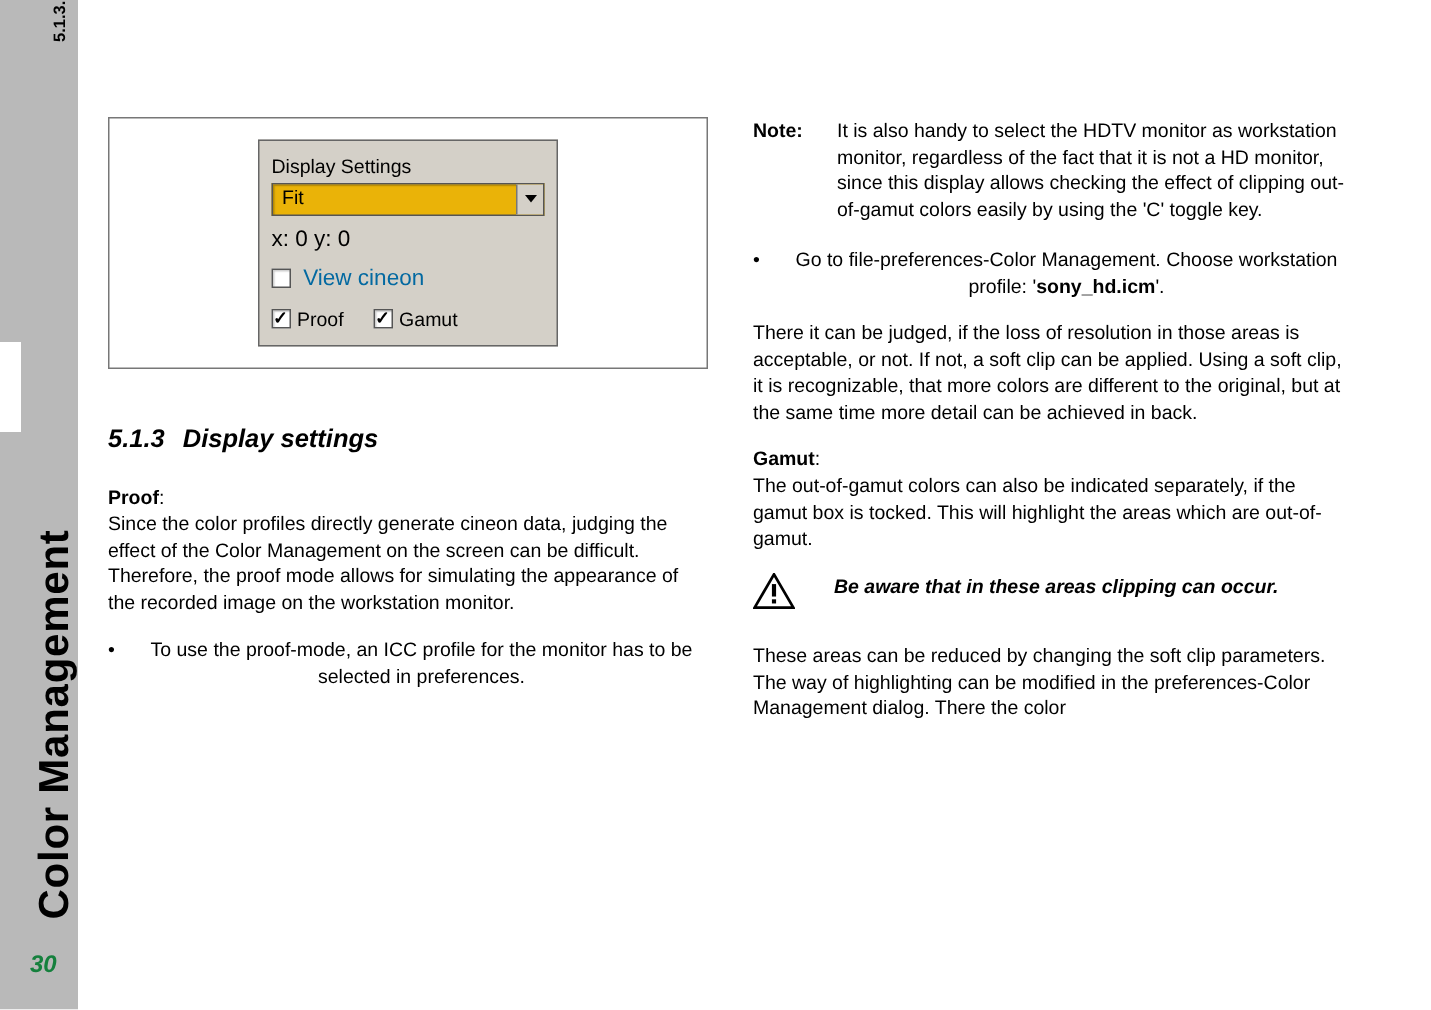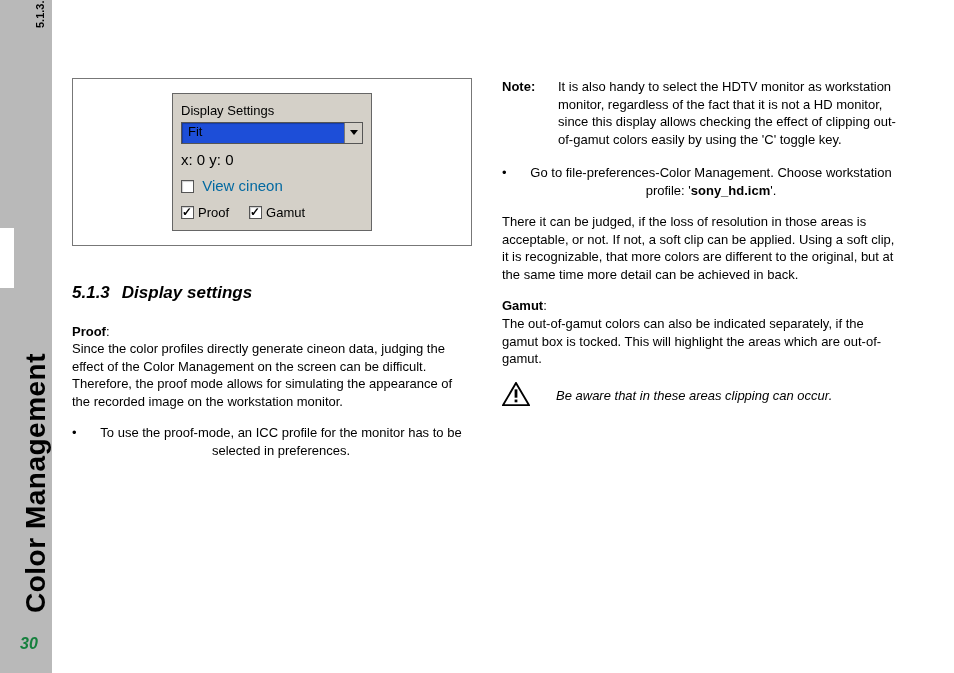--- a/index.html
+++ b/index.html
@@ -96,21 +96,21 @@
     color: #000;
   }
   .win-label {
     margin: 4px 0 2px 0;
     color: #000;
   }
   .win-select {
     display: flex;
     align-items: flex-start;
     border: 1px solid #555;
-    background: #1d4ed8;
+    background: #eab308;
     box-shadow: inset 1px 1px 1px rgba(0,0,0,.25);
     height: 22px;
     margin-bottom: 6px;
   }
   .win-select-text {
     flex: 1;
     padding: 0 6px;
     font-size: 13px;
   }
   .win-select-btn {
@@ -188,23 +188,24 @@
     margin-bottom: 16px;
   }
   .note-label {
     flex: 0 0 56px;
     font-weight: bold;
   }
   .note-text { flex: 1; }
 
   .warn-row {
     display: flex;
-    align-items: center;
+    align-items: flex-start;
     gap: 24px;
     margin: 14px 0 18px 0;
+    font-weight: bold;
   }
   .warn-icon { flex: 0 0 30px; }
   .warn-text { font-style: italic; flex: 1; }
   .tri {
     width: 28px;
     height: 24px;
   }
 </style>
 </head>
 <body>
@@ -285,14 +286,15 @@
       <div class="warn-icon">
         <svg class="tri" viewBox="0 0 30 26">
           <polygon points="15,1 29,25 1,25" fill="none" stroke="#000" stroke-width="2"></polygon>
           <rect x="13.5" y="8" width="3" height="9" fill="#000"></rect>
           <rect x="13.5" y="19" width="3" height="3" fill="#000"></rect>
         </svg>
       </div>
       <div class="warn-text">Be aware that in these areas clipping can occur.</div>
     </div>
 
+    <div class="para">These areas can be reduced by changing the soft clip parameters. The way of highlighting can be modified in the preferences-Color Management dialog. There the color</div>
   </div>
 </div>
 
 </body></html>

